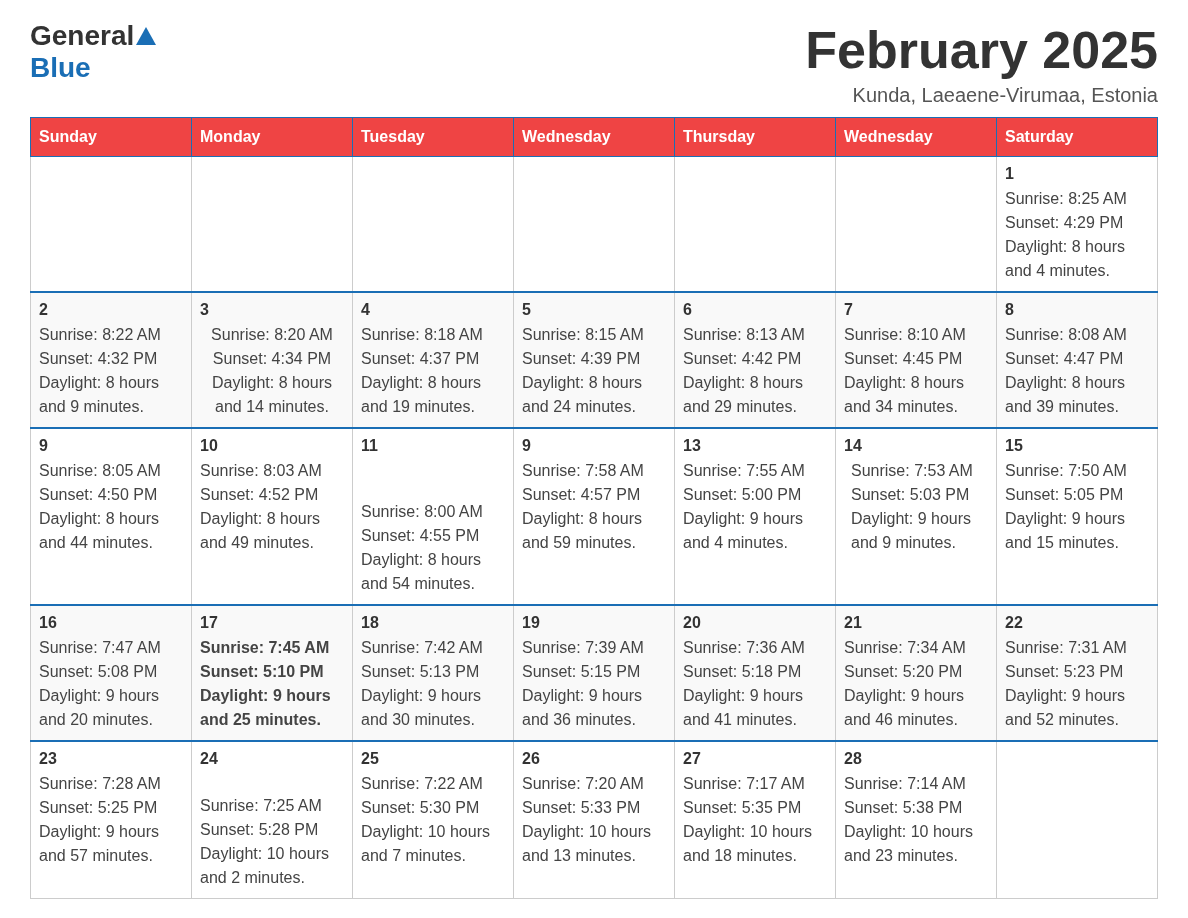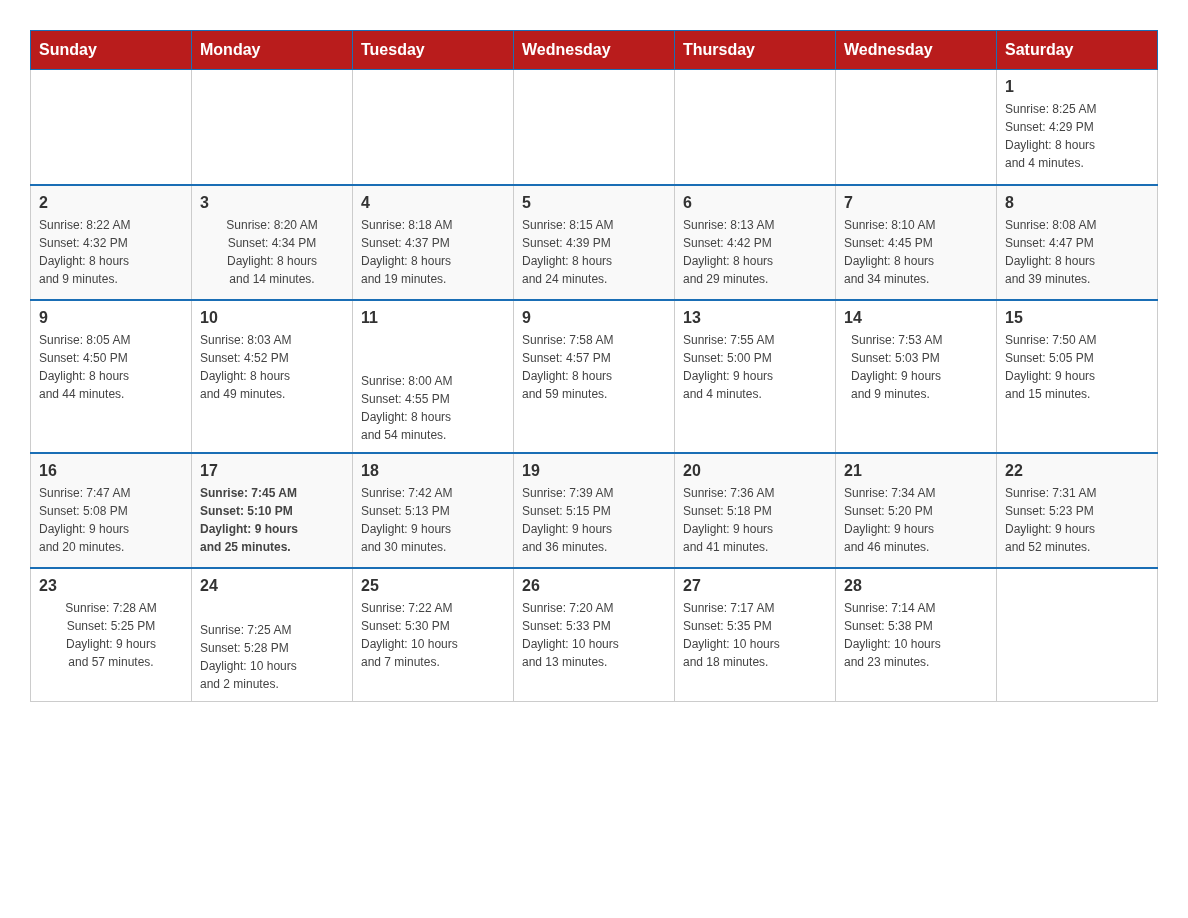--- a/index.html
+++ b/index.html
@@ -55,21 +55,21 @@
       font-size: 20px;
       color: #555;
       margin-top: 4px;
     }
     .calendar {
       width: 100%;
       border-collapse: collapse;
       margin-top: 10px;
     }
     .calendar th {
-      background-color: #b91c1c;
+      background-color: #ef4444;
       color: #fff;
       padding: 10px 8px;
       font-size: 16px;
       font-weight: bold;
       text-align: left;
       border: 1px solid #1a6eb5;
     }
     .calendar td {
       vertical-align: top;
       padding: 8px 8px 8px 8px;
@@ -83,38 +83,49 @@
       background: #f9f9f9;
     }
     .day-number {
       font-size: 16px;
       font-weight: bold;
       color: #333;
       display: block;
       margin-bottom: 4px;
     }
     .day-info {
-      font-size: 12px;
+      font-size: 16px;
       color: #444;
       line-height: 1.5;
     }
     .empty-cell {
       background: #f5f5f5;
     }
     .week-row td {
       border-top: 2px solid #1a6eb5;
     }
     .week-row:first-child td {
       border-top: none;
     }
   </style>
 </head>
 <body>
 
 <div class="header">
+  <div class="logo">
+    <div class="logo-text">
+      <span class="logo-general">General</span>
+      <span class="logo-triangle"></span>
+    </div>
+    <span class="logo-blue">Blue</span>
+  </div>
+  <div class="title-block">
+    <div class="month-title">February 2025</div>
+    <div class="location">Kunda, Laeaene-Virumaa, Estonia</div>
+  </div>
 </div>
 
 <table class="calendar">
   <thead>
     <tr>
     <th>Sunday</th>
         <th>Monday</th>
         <th>Tuesday</th>
         <th>Wednesday</th>
         <th>Thursday</th>
@@ -287,21 +298,21 @@
           <span class="day-number">22</span>
           <div class="day-info" style="white-space: pre-line;">Sunrise: 7:31 AM
 Sunset: 5:23 PM
 Daylight: 9 hours
 and 52 minutes.</div>
         </td>
       </tr>
       <tr class="week-row">
         <td>
           <span class="day-number">23</span>
-          <div class="day-info" style="white-space: pre-line; text-align: center;">Sunrise: 7:28 AM
+          <div class="day-info" style="white-space: pre-line;">Sunrise: 7:28 AM
 Sunset: 5:25 PM
 Daylight: 9 hours
 and 57 minutes.</div>
         </td>
         <td>
           <span class="day-number">24</span>
           <div class="day-info" style="white-space: pre-line; margin-top: 26px;">Sunrise: 7:25 AM
 Sunset: 5:28 PM
 Daylight: 10 hours
 and 2 minutes.</div>

